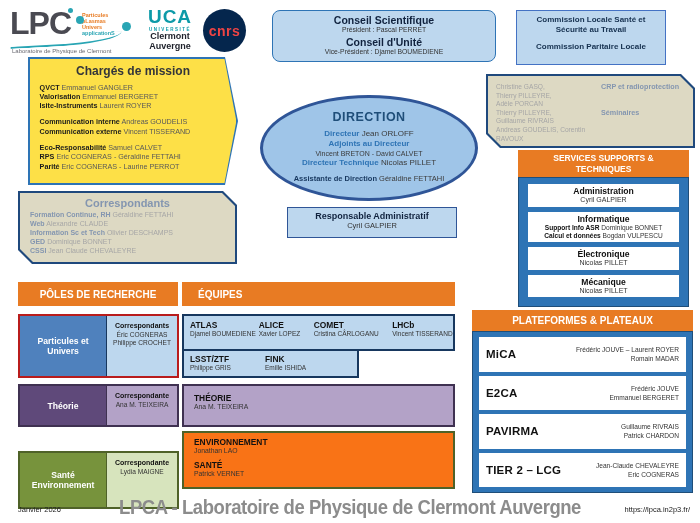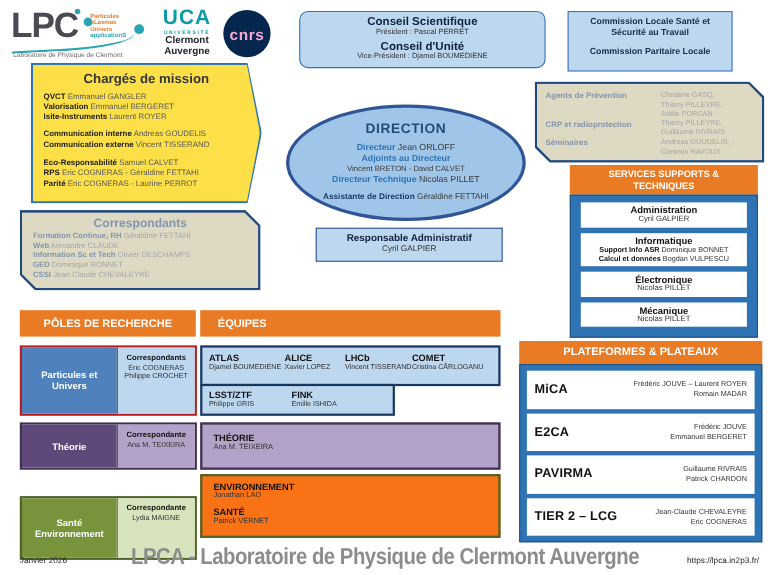--- a/index.html
+++ b/index.html
@@ -14,21 +14,21 @@
   .w-orange { color:#e87b23; }
   .w-teal { color:#29a5b4; }
   .lpc-dot { position:absolute; border-radius:50%; background:#29a5b4; }
   .lpc-swoosh { position:absolute; left:0; top:26px; width:112px; height:12px; border-bottom:2.5px solid #29a5b4; border-radius:0 0 60%/0 0 100% 0; transform:rotate(-3deg); }
   .lpc-subtitle { position:absolute; left:2px; top:40px; font-size:6px; color:#6a6a72; }
   .uca-logo { position:absolute; left:142px; top:8px; width:56px; text-align:center; }
   .uca-acronym { font-size:19px; font-weight:bold; color:#0d9aa8; line-height:18px; letter-spacing:1px; }
   .uca-univ { font-size:4.5px; letter-spacing:1.5px; color:#0d9aa8; font-weight:bold; margin-top:1px; }
   .uca-city { font-size:9px; font-weight:bold; color:#20232d; line-height:9.5px; }
   .cnrs-logo { position:absolute; left:203px; top:9px; width:43px; height:43px; border-radius:50%; background:#05264d; display:flex; align-items:center; justify-content:center; }
-  .cnrs-logo span { color:#f9a8d4; font-weight:bold; font-size:14px; letter-spacing:.5px; }
+  .cnrs-logo span { color:#ef4444; font-weight:bold; font-size:14px; letter-spacing:.5px; }
 
   
   .conseil-box { position:absolute; left:272px; top:10px; width:224px; height:52px; background:#bdd7ee; border:1.2px solid #2e74b5; border-radius:8px; text-align:center; padding-top:3px; }
   .c-title { font-size:10.5px; font-weight:bold; color:#10223e; line-height:12px; }
   .c-sub { font-size:6.8px; color:#333; line-height:8px; margin-bottom:2px; }
   .commission-box { position:absolute; left:516px; top:10px; width:150px; height:55px; background:#bdd7ee; border:1.6px solid #4472c4; text-align:center; padding:4px 6px; }
   .k-line { font-size:8px; font-weight:bold; color:#15304f; line-height:9.5px; }
   .k-gap { height:8px; }
 
   
@@ -193,21 +193,20 @@
       <div class="co-line"><span class="co-role">Web</span> <span class="co-name">Alexandre CLAUDE</span></div>
       <div class="co-line"><span class="co-role">Information Sc et Tech</span> <span class="co-name">Olivier DESCHAMPS</span></div>
       <div class="co-line"><span class="co-role">GED</span> <span class="co-name">Dominique BONNET</span></div>
       <div class="co-line"><span class="co-role">CSSI</span> <span class="co-name">Jean Claude CHEVALEYRE</span></div>
     </div>
   </div>
 
   <div class="snip-outer prev-box">
     <div class="snip-inner">
       <div class="pv-grid">
-        <div class="pv-role">Agents de Prévention</div>
         <div>
           <div class="pv-name">Christine GASQ,</div>
           <div class="pv-name">Thierry PILLEYRE,</div>
           <div class="pv-name">Adèle PORCAN</div>
         </div>
         <div class="pv-role">CRP et radioprotection</div>
         <div>
           <div class="pv-name">Thierry PILLEYRE,</div>
           <div class="pv-name">Guillaume RIVRAIS</div>
         </div>
@@ -269,27 +268,27 @@
   </div>
   <div class="teams-box tb-1a">
     <div class="team-col tc1">
       <div class="tn">ATLAS</div>
       <div class="tl">Djamel BOUMEDIENE</div>
     </div>
     <div class="team-col tc2">
       <div class="tn">ALICE</div>
       <div class="tl">Xavier LOPEZ</div>
     </div>
+    <div class="team-col tc4">
+      <div class="tn">COMET</div>
+      <div class="tl">Cristina CÂRLOGANU</div>
+    </div>
     <div class="team-col tc3">
       <div class="tn">LHCb</div>
       <div class="tl">Vincent TISSERAND</div>
-    </div>
-    <div class="team-col tc4">
-      <div class="tn">COMET</div>
-      <div class="tl">Cristina CÂRLOGANU</div>
     </div>
   </div>
   <div class="teams-box tb-1b">
     <div class="team-col tc5">
       <div class="tn">LSST/ZTF</div>
       <div class="tl">Philippe GRIS</div>
     </div>
     <div class="team-col tc6">
       <div class="tn">FINK</div>
       <div class="tl">Emille ISHIDA</div>

